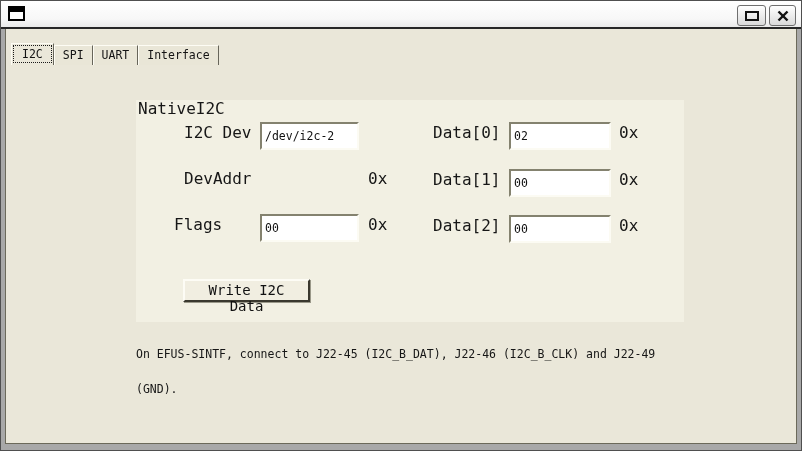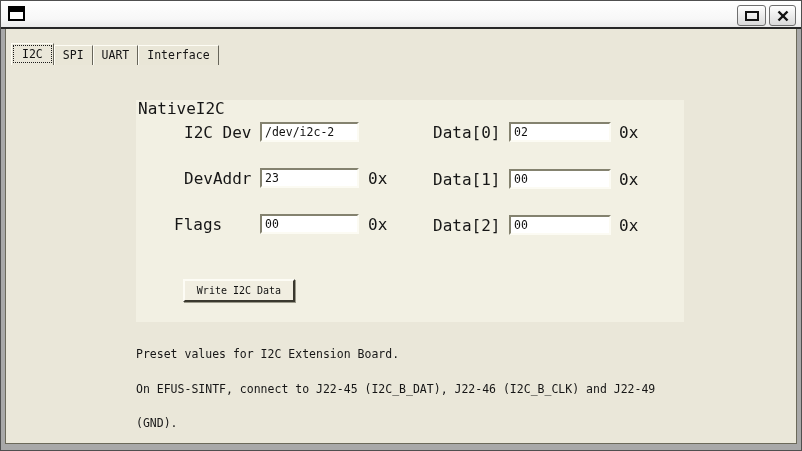--- a/index.html
+++ b/index.html
@@ -51,32 +51,32 @@
     padding:4px 10px 5px 10px;margin-top:0;background:#eae7d9;
     outline:1px dotted #1a1a1a;outline-offset:-3px;
   }
   
   .panel{
     position:absolute;left:130px;top:71px;width:548px;height:222px;
     background:#f2f0e3;
   }
   .plabel{position:absolute;font-size:16px;line-height:13px;color:#161616;white-space:pre;}
   .entry{
-    position:absolute;height:20px;box-sizing:border-box;
+    position:absolute;height:28px;box-sizing:border-box;
     border:2px solid;border-color:#84826f #fcfbf3 #fcfbf3 #84826f;
     background:#ffffff;color:#111;
     font-family:"DejaVu Sans Mono",monospace;font-size:11.5px;
     padding:0 3px;outline:none;
   }
   .wbutton{
-    position:absolute;left:177px;top:250px;width:112px;height:23px;box-sizing:border-box;
+    position:absolute;left:177px;top:250px;width:127px;height:23px;box-sizing:border-box;
     background:#f1eee1;color:#111;
     border:2px solid;border-color:#fdfcf5 #3a382e #3a382e #fdfcf5;
     box-shadow:1px 1px 0 #9a9889;
-    font-family:"DejaVu Sans Mono",monospace;font-size:10px;
+    font-family:"DejaVu Sans Mono",monospace;font-size:14px;
     cursor:default;
   }
   .note{position:absolute;left:130px;top:297px;font-size:11.5px;line-height:11.5px;white-space:pre;color:#161616;}
 </style>
 </head>
 <body>
 
 <div id="window">
 
   <div class="titlebar">
@@ -102,21 +102,20 @@
     </div>
 
     <div class="panel"></div>
     <span class="plabel" style="left:132px;top:73px">NativeI2C</span>
 
     <span class="plabel" style="left:178px;top:97px">I2C Dev</span>
     <input class="entry" style="left: 254px; top: 93px; width: 99px;" spellcheck="false" value="/dev/i2c-2">
     <span class="plabel" style="left:362px;top:97px"></span>
 
     <span class="plabel" style="left:178px;top:143px">DevAddr</span>
-    <input class="entry" style="left: 254px; top: 139px; width: 99px;" spellcheck="false" value="23">
     <span class="plabel" style="left:362px;top:143px">0x</span>
 
     <span class="plabel" style="left:168px;top:189px">Flags</span>
     <input class="entry" style="left: 254px; top: 185px; width: 99px;" spellcheck="false" value="00">
     <span class="plabel" style="left:362px;top:189px">0x</span>
 
     <span class="plabel" style="left:427px;top:97px">Data[0]</span>
     <input class="entry" style="left: 503px; top: 93px; width: 102px;" spellcheck="false" value="02">
     <span class="plabel" style="left:613px;top:97px">0x</span>
 
@@ -124,19 +123,18 @@
     <input class="entry" style="left: 503px; top: 140px; width: 102px;" spellcheck="false" value="00">
     <span class="plabel" style="left:613px;top:144px">0x</span>
 
     <span class="plabel" style="left:427px;top:190px">Data[2]</span>
     <input class="entry" style="left: 503px; top: 186px; width: 102px;" spellcheck="false" value="00">
     <span class="plabel" style="left:613px;top:190px">0x</span>
 
     <button class="wbutton">Write I2C Data</button>
 
     <div class="note">
-      <div>Preset values for I2C Extension Board.</div>
       <div>On EFUS-SINTF, connect to J22-45 (I2C_B_DAT), J22-46 (I2C_B_CLK) and J22-49</div>
       <div>(GND).</div>
     </div>
 
   </div>
 </div>
 
 </body></html>

